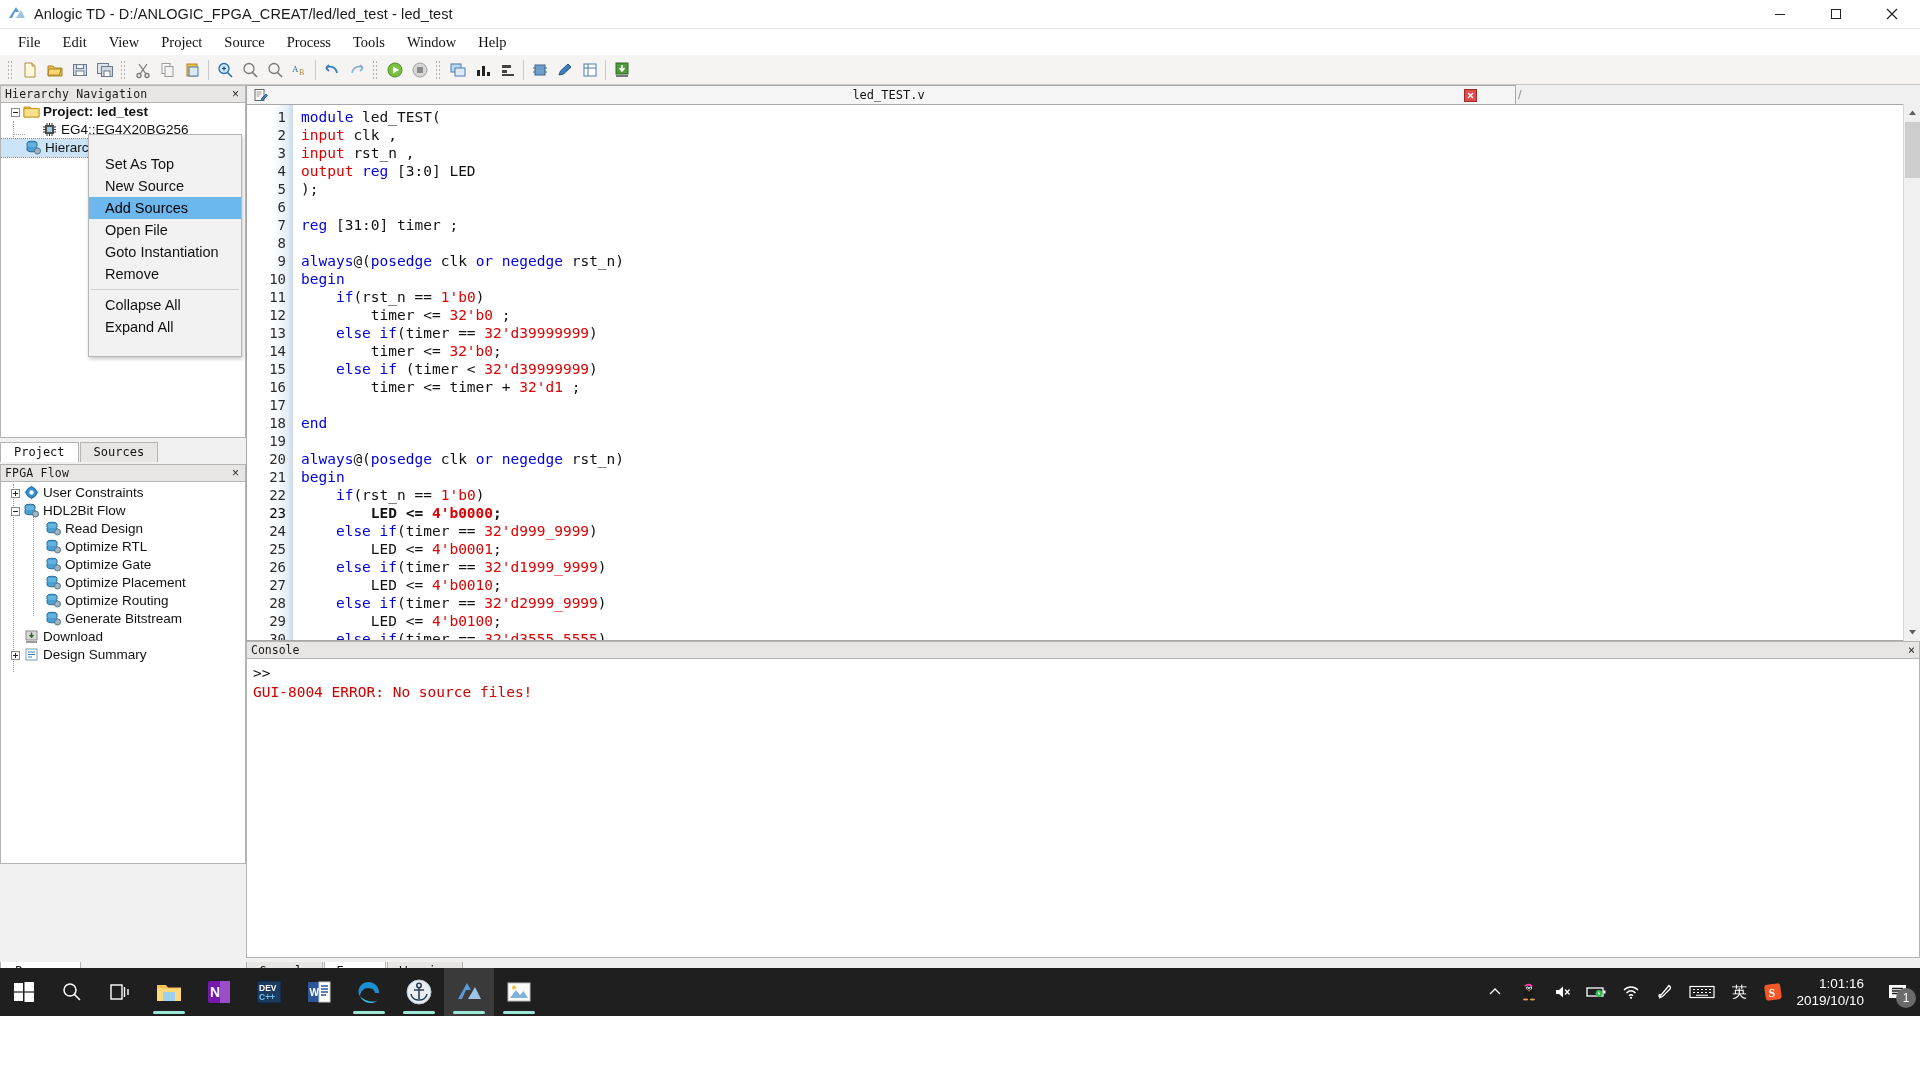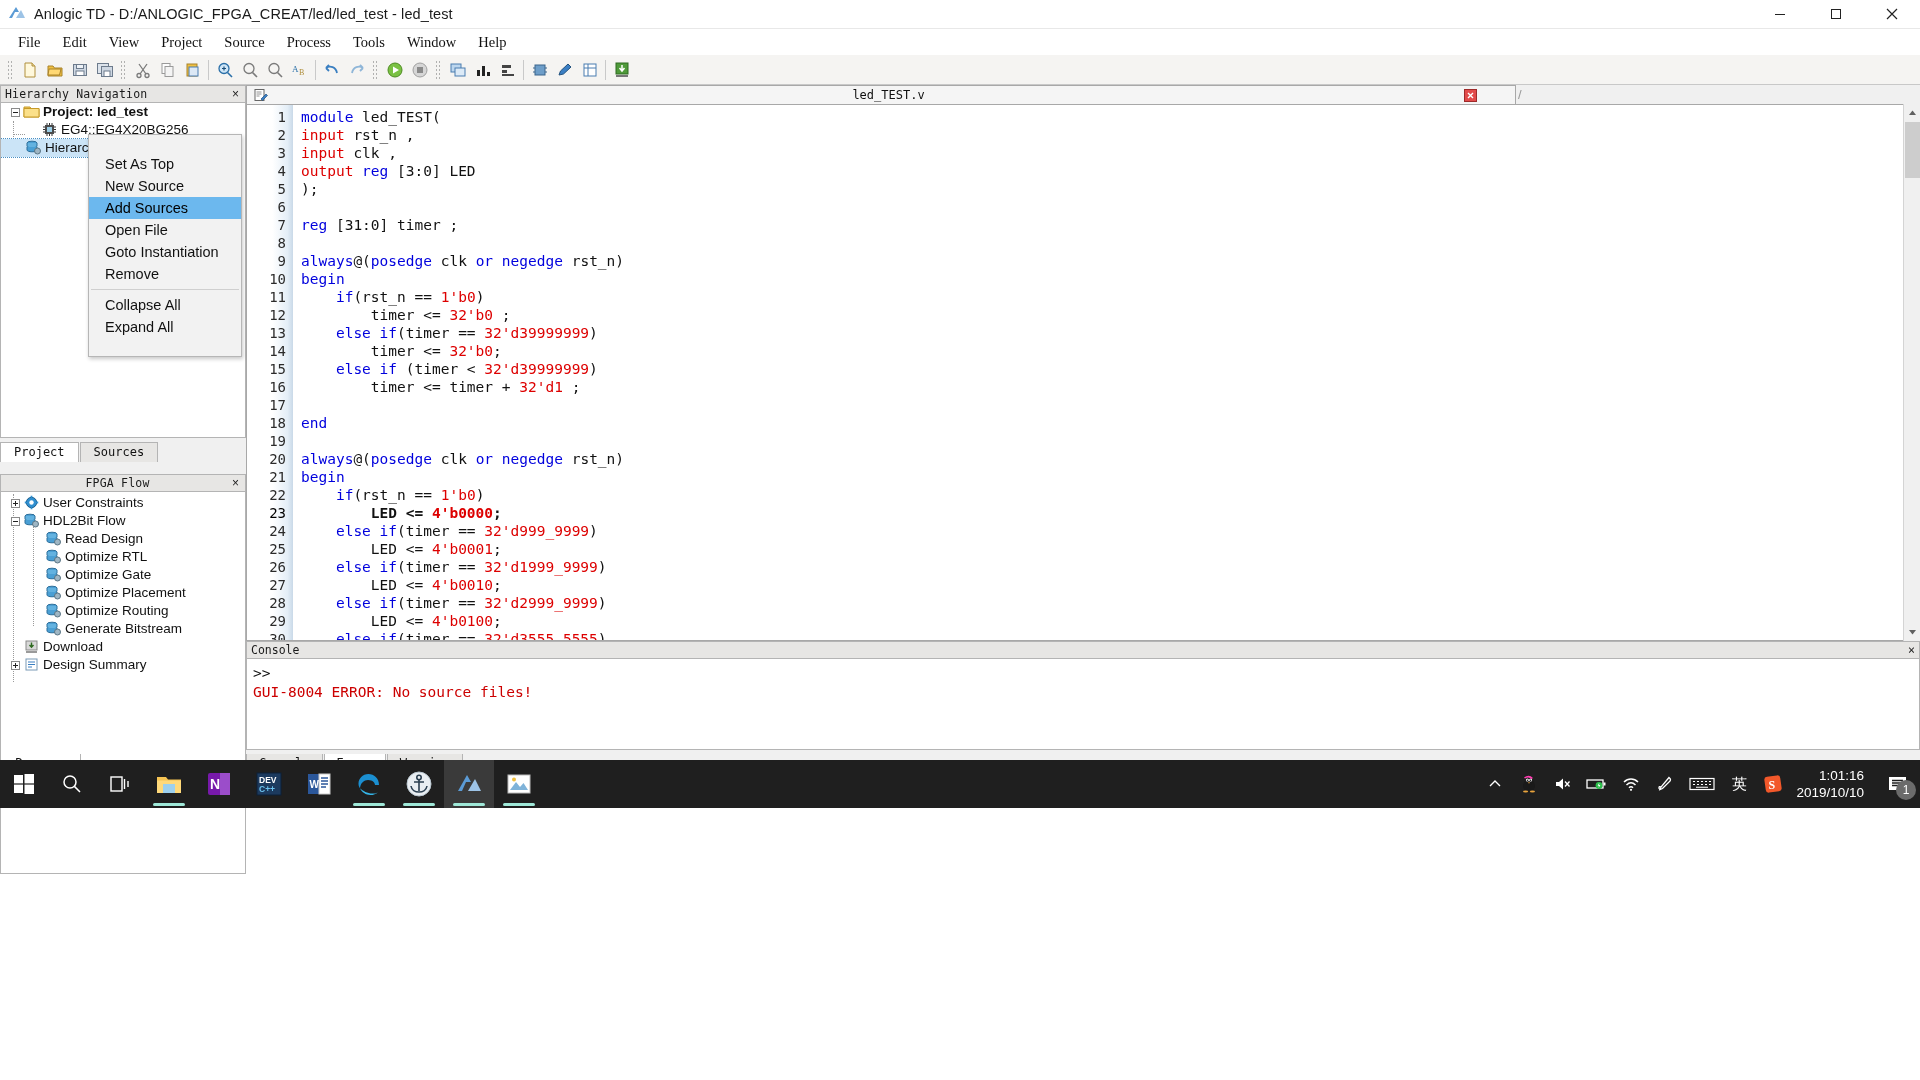--- a/index.html
+++ b/index.html
@@ -3,21 +3,21 @@
 <meta charset="utf-8">
 <style>
   * { box-sizing: border-box; }
   html, body {
     margin: 0; padding: 0;
     width: 1920px; height: 1080px;
     overflow: hidden;
     background: #ffffff;
     font-family: "Liberation Sans", sans-serif;
   }
-  .app { position: relative; width: 1920px; height: 808px; background:#f0f0f0; }
+  .app { position: relative; width: 1920px; height: 1016px; background:#f0f0f0; }
 
   
   .titlebar {
     position:absolute; top:0; left:0; width:1920px; height:29px;
     background:#ffffff; display:flex; align-items:center;
     border-bottom:1px solid #e8e8e8;
   }
   .tb-icon { width:20px; height:20px; margin-left:7px; margin-right:7px; position:relative; flex:none; }
   .tb-icon svg { display:block; }
   .tb-title { font-size:14.5px; color:#1a1a1a; letter-spacing:0.1px; white-space:nowrap;}
@@ -436,21 +436,21 @@
         </span>
         <span class="lbl">Hierarchy</span>
       </div>
     </div>
 
     <div class="ptabs">
       <div class="ptab active">Project</div>
       <div class="ptab">Sources</div>
     </div>
 
-    <div class="panel-head" style="margin-top:12px;text-align:center;">
+    <div class="panel-head" style="margin-top:2px;">
       <div class="ph-title">FPGA Flow</div>
       <div class="ph-x">×</div>
     </div>
     <div class="tree-box" style="height:383px; position:relative; padding-top:2px;">
       <div class="dotline" style="left:12px; top:2px; height:188px;"></div>
       <div class="dotline" style="left:32px; top:22px; height:112px;"></div>
 
       <div class="tree-row" style="padding-left:6px;">
         <span class="tw">
             <span class="expander plus"></span>
@@ -642,22 +642,22 @@
           <div class="gl">24</div>
           <div class="gl">25</div>
           <div class="gl">26</div>
           <div class="gl">27</div>
           <div class="gl">28</div>
           <div class="gl">29</div>
           <div class="gl">30</div>
         </div>
       <div class="code-lines" id="codelines">
           <div class="cl"><span class="k">module </span><span>led_TEST(</span></div>
+          <div class="cl"><span class="kr">input </span><span>clk ,</span></div>
           <div class="cl"><span class="kr">input </span><span>rst_n ,</span></div>
-          <div class="cl"><span class="kr">input </span><span>clk ,</span></div>
           <div class="cl"><span class="kr">output </span><span class="k">reg </span><span>[3:0] LED</span></div>
           <div class="cl"><span>);</span></div>
           <div class="cl"><span></span></div>
           <div class="cl"><span class="k">reg </span><span>[31:0] timer ;</span></div>
           <div class="cl"><span></span></div>
           <div class="cl"><span class="k">always</span><span>@(</span><span class="k">posedge </span><span>clk </span><span class="k">or </span><span class="k">negedge </span><span>rst_n)</span></div>
           <div class="cl"><span class="k">begin</span></div>
           <div class="cl"><span>    </span><span class="k">if</span><span>(rst_n == </span><span class="num">1'b0</span><span>)</span></div>
           <div class="cl"><span>        timer &lt;= </span><span class="num">32'b0</span><span> ;</span></div>
           <div class="cl"><span>    </span><span class="k">else if</span><span>(timer == </span><span class="num">32'd39999999</span><span>)</span></div>

